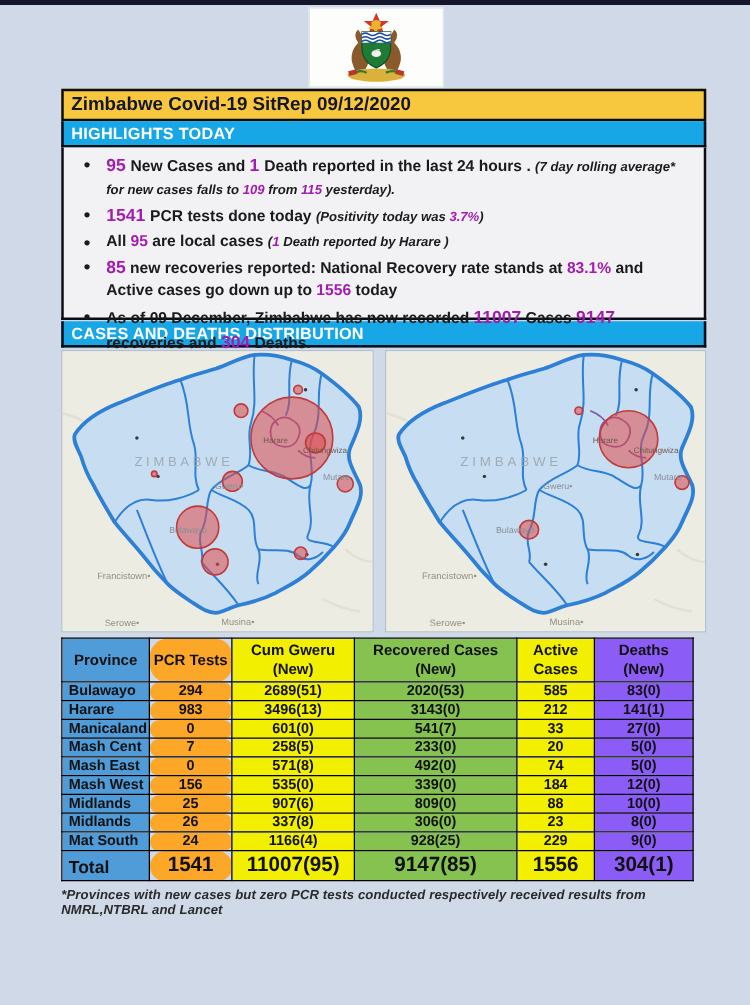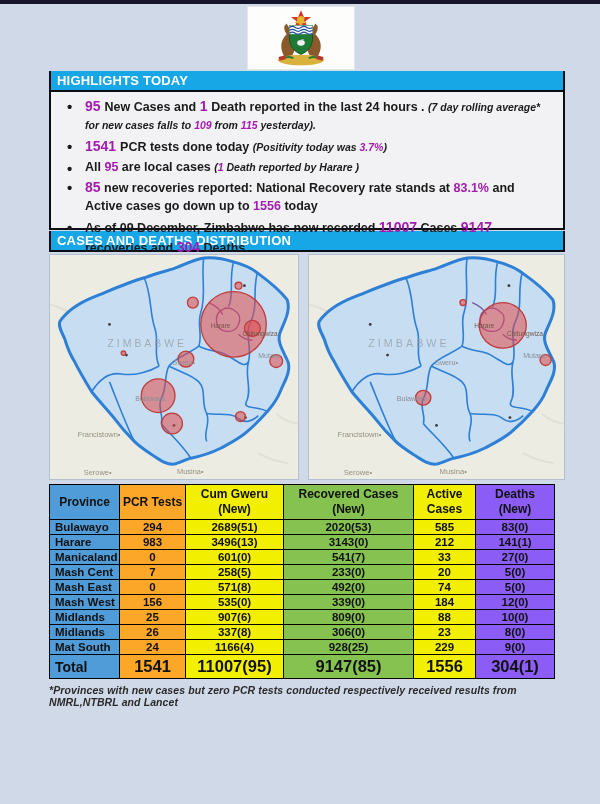--- a/index.html
+++ b/index.html
@@ -49,21 +49,21 @@
   .map-svg .lbl-outside{font-size:7.5px;fill:#95917F;}
   .map-svg .lbl-watermark{font-size:10.5px;letter-spacing:3px;fill:#98A4AE;opacity:.85;}
   table.sitrep{
     margin-top:4px;border-collapse:collapse;table-layout:fixed;
     width:505px;font-size:11.5px;font-weight:bold;color:#111;
   }
   table.sitrep th,table.sitrep td{border:1.6px solid #000;padding:1px 3px;text-align:center;overflow:hidden;white-space:nowrap;}
   table.sitrep th{font-size:12px;line-height:1.25;padding:2px 2px;}
   table.sitrep td.name{text-align:left;padding-left:5px;}
   .c0{background:#4F9CD9;}
-  .c1{background:#FCA728;}
+  .c1{background:#FCA728;border-radius:14px;}
   .c2{background:#F2EF00;}
   .c3{background:#86C250;}
   .c4{background:#F2EF00;}
   .c5{background:#8b5cf6;}
   tr.total td{font-size:16.5px;padding:2px 3px;}
   tr.total td.name{font-size:14px;}
   .footnote{
     margin-top:5px;font-size:10.5px;font-style:italic;font-weight:bold;color:#2A2A2A;
     letter-spacing:.1px;
   }
@@ -91,20 +91,21 @@
     <path d="M38,17 h24 v13 c0,9 -5,14 -12,17 c-7,-3 -12,-8 -12,-17 Z" fill="#1E7A34" stroke="#10521F" stroke-width="1"></path>
     <rect x="38" y="17" width="24" height="9" fill="#FFFFFF"></rect>
     <path d="M38,19 q3,-2 6,0 t6,0 t6,0 t6,0 M38,22 q3,-2 6,0 t6,0 t6,0 t6,0 M38,25 q3,-2 6,0 t6,0 t6,0 t6,0" stroke="#1B4FA0" stroke-width="1.3" fill="none"></path>
     <ellipse cx="50" cy="35" rx="4" ry="3" fill="#F2F2F2"></ellipse>
     <path d="M48,34 q2,-3 5,-2" stroke="#DADADA" stroke-width="1" fill="none"></path>
   </svg>
 </div>
 
 <div class="content">
 
+  <div class="title-bar">Zimbabwe Covid-19 SitRep 09/12/2020</div>
 
   <div class="cyan-bar">HIGHLIGHTS TODAY</div>
 
   <div class="highlights-box">
     <ul>
         <li><span class="seg red lg">95 </span><span class="seg">New Cases and </span><span class="seg red lg">1 </span><span class="seg">Death reported in the last 24 hours . </span><span class="seg it">(7 day rolling average* for new cases falls to </span><span class="seg red it">109</span><span class="seg it"> from </span><span class="seg red it">115</span><span class="seg it"> yesterday).</span></li>
         <li><span class="seg red lg">1541 </span><span class="seg">PCR tests done today </span><span class="seg it">(Positivity today was </span><span class="seg red it">3.7%</span><span class="seg it">)</span></li>
         <li><span class="seg">All </span><span class="seg red">95</span><span class="seg"> are local cases </span><span class="seg it">(</span><span class="seg red it">1</span><span class="seg it"> Death reported by Harare )</span></li>
         <li><span class="seg red lg">85</span><span class="seg"> new recoveries reported: National Recovery rate stands at </span><span class="seg red">83.1%</span><span class="seg"> and Active cases go down up to </span><span class="seg red">1556</span><span class="seg"> today</span></li>
         <li><span class="seg">As of 09 December, Zimbabwe has now recorded </span><span class="seg red lg">11007</span><span class="seg"> Cases </span><span class="seg red lg">9147</span><span class="seg"> recoveries and </span><span class="seg red lg">304</span><span class="seg"> Deaths.</span></li>

